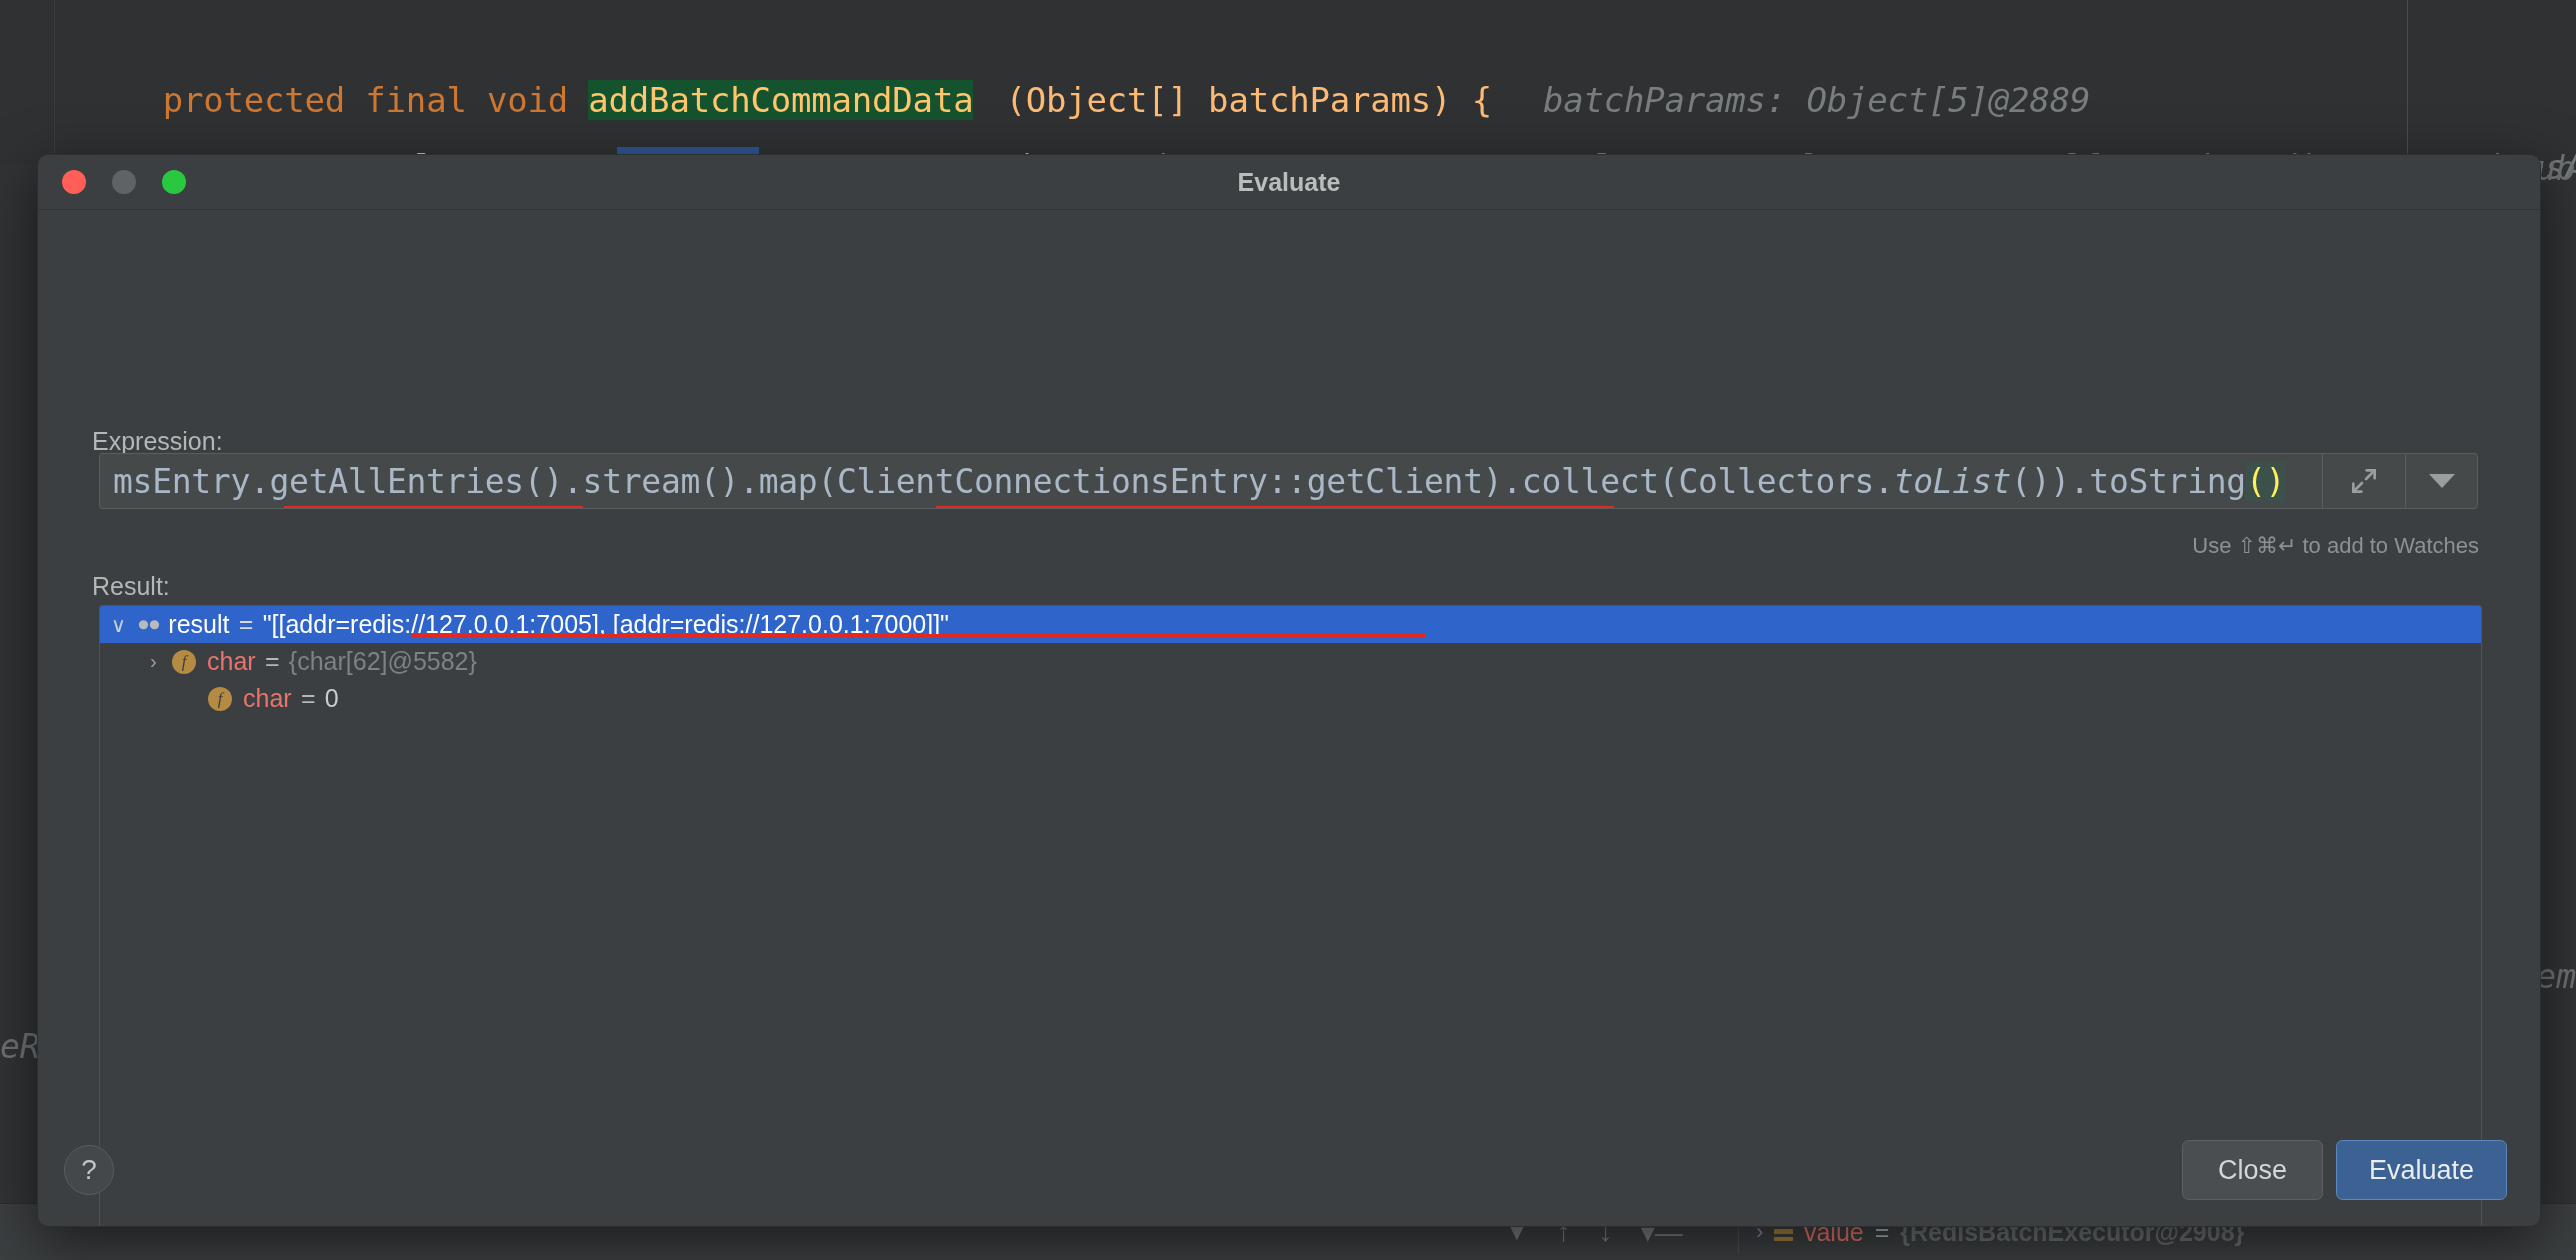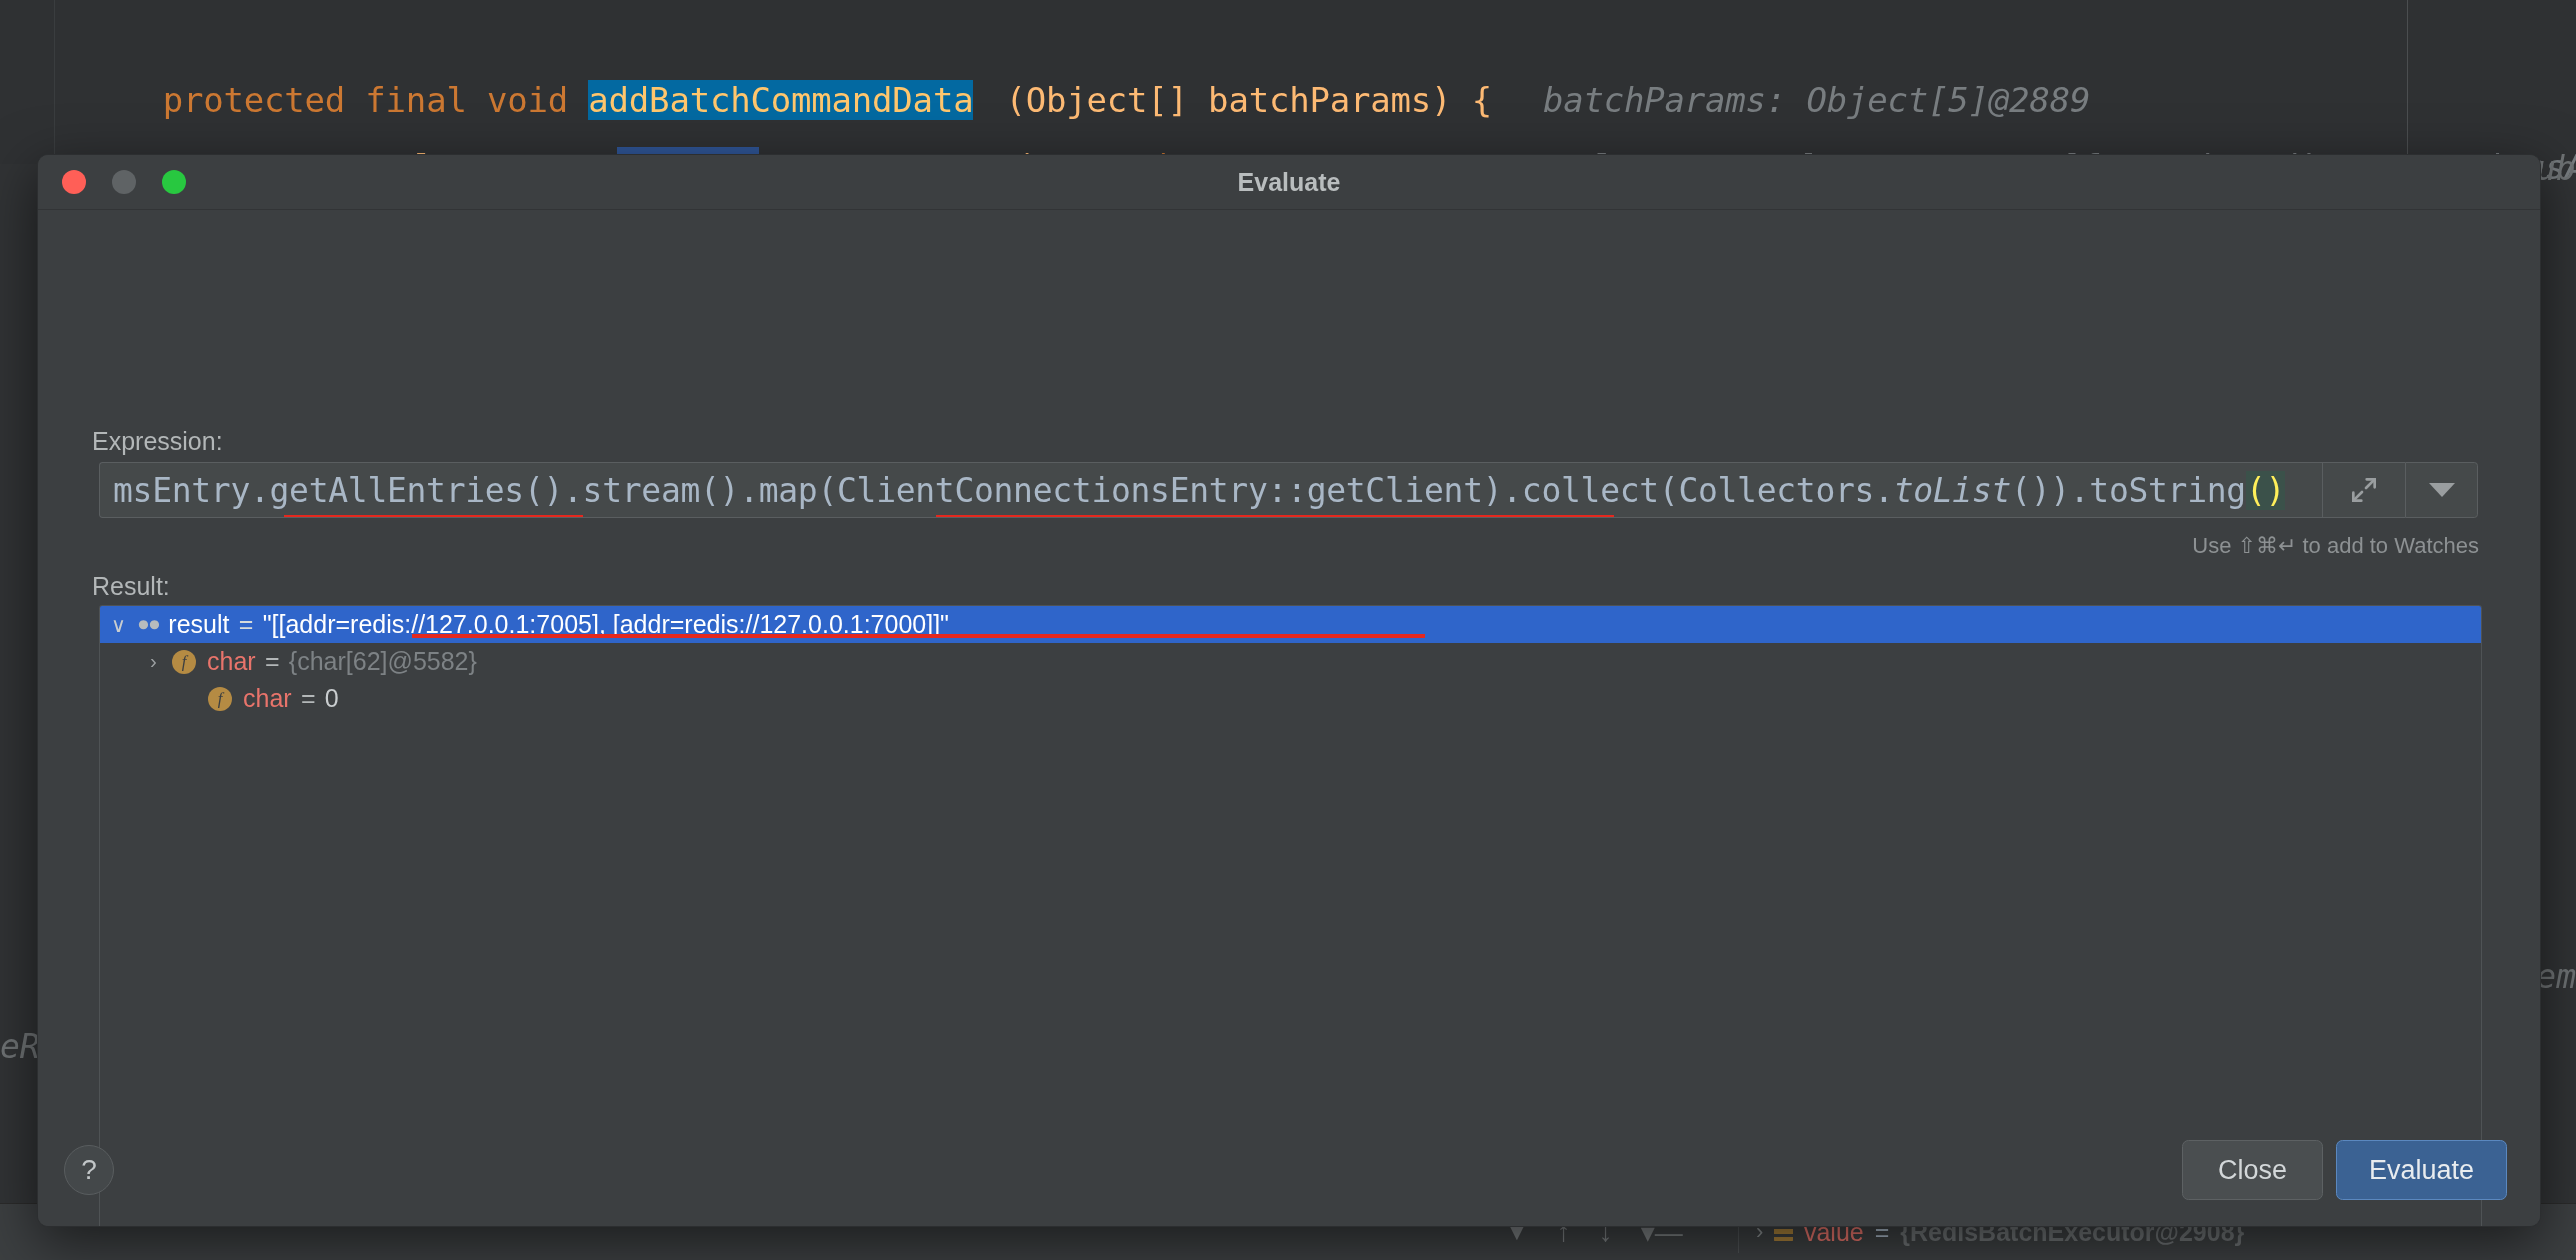--- a/index.html
+++ b/index.html
@@ -43,21 +43,21 @@
     white-space: pre;
     font-family: "DejaVu Sans Mono", monospace;
     font-size: 34px;
     letter-spacing: -0.2px;
   }
   #code-line-1 { top: 0px; }
   #code-line-2 { top: 67px; }
 
   .tok-kw      { color: #cc7832; }
   .tok-plain   { color: #fdba74; margin-left: 32px; }
-  .tok-method  { color: #ffc66d; background: #0369a1; }
+  .tok-method  { color: #ffc66d; background: #14532d; }
   .tok-param   { color: #9876aa; }
   .tok-semi    { color: #cc7832; }
   .tok-sel     { color: #a9b7c6; background: #2f5596; }
   .tok-hint    { color: #787d80; font-style: italic; }
 
   .editor-vline {
     position: absolute;
     top: 0;
     width: 0.9px;
     background: #4b4e50;
@@ -188,21 +188,21 @@
     color: #b3b7b8;
     font-size: 25px;
   }
   #expression-label { left: 54px; top: 217px; }
   #result-label     { left: 54px; top: 362px; }
 
   
   #expression-row {
     position: absolute;
     left: 61px;
-    top: 252px;
+    top: 243px;
     width: 2379px;
     height: 56px;
     display: flex;
     align-items: stretch;
   }
   #expression-input {
     position: relative;
     flex: 1;
     background: #45494a;
     border: 0.9px solid #5a5e60;

